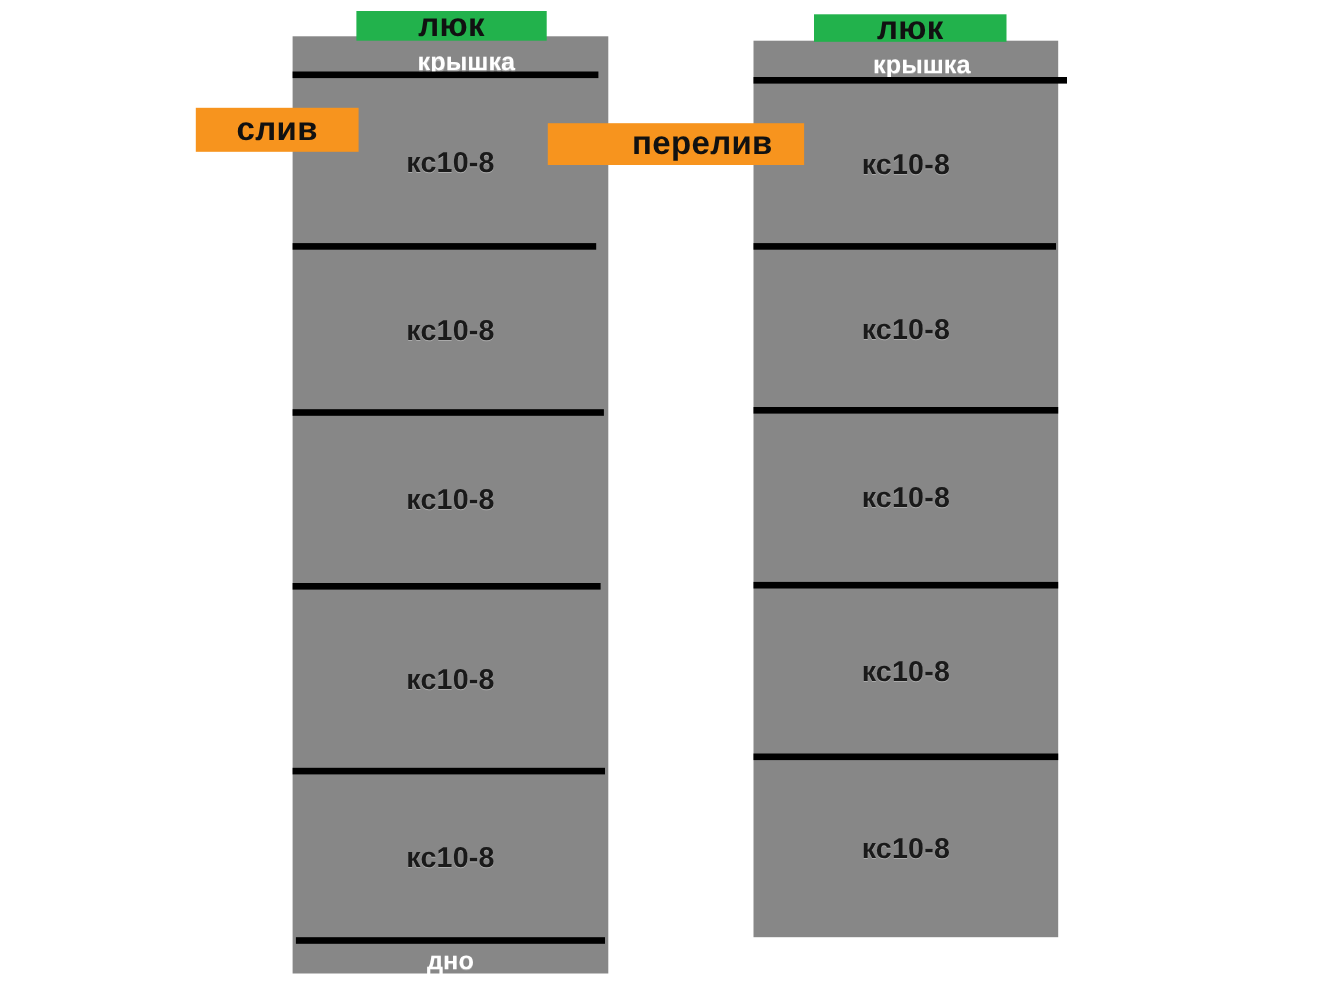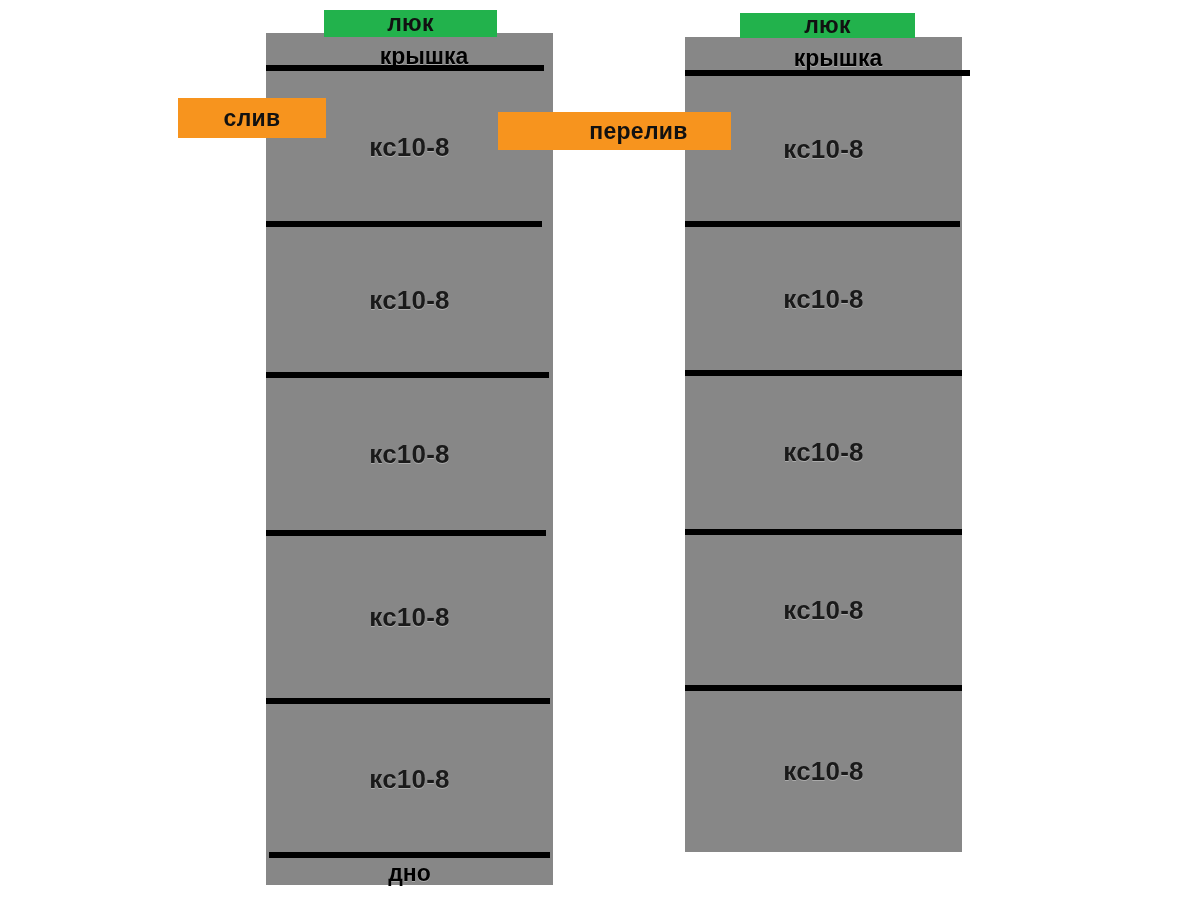--- a/index.html
+++ b/index.html
@@ -50,47 +50,47 @@
   }
 
   
   .cap-label {
     position: absolute;
     left: 0;
     right: 0;
     text-align: center;
     font-size: 23px;
     font-weight: bold;
-    color: #000000;
+    color: #ffffff;
     text-shadow: 0 1px 0 rgba(255,255,255,0.30);
     white-space: nowrap;
     padding-left: 29px;
   }
 
   
   .bottom-label {
     position: absolute;
     left: 0;
     right: 0;
     text-align: center;
     font-size: 23px;
     font-weight: bold;
-    color: #000000;
+    color: #ffffff;
     text-shadow: 0 1px 0 rgba(255,255,255,0.30);
     white-space: nowrap;
   }
 
   
   .tag {
     position: absolute;
     display: flex;
     align-items: center;
     justify-content: center;
     box-sizing: border-box;
-    font-size: 23px;
+    font-size: 30px;
     font-weight: bold;
     color: #111111;
     letter-spacing: 0.3px;
     white-space: nowrap;
   }
   .tag-hatch { background: #22b24c; }
   .tag-pipe  { background: #f7941e; }
 </style>
 </head>
 <body>

